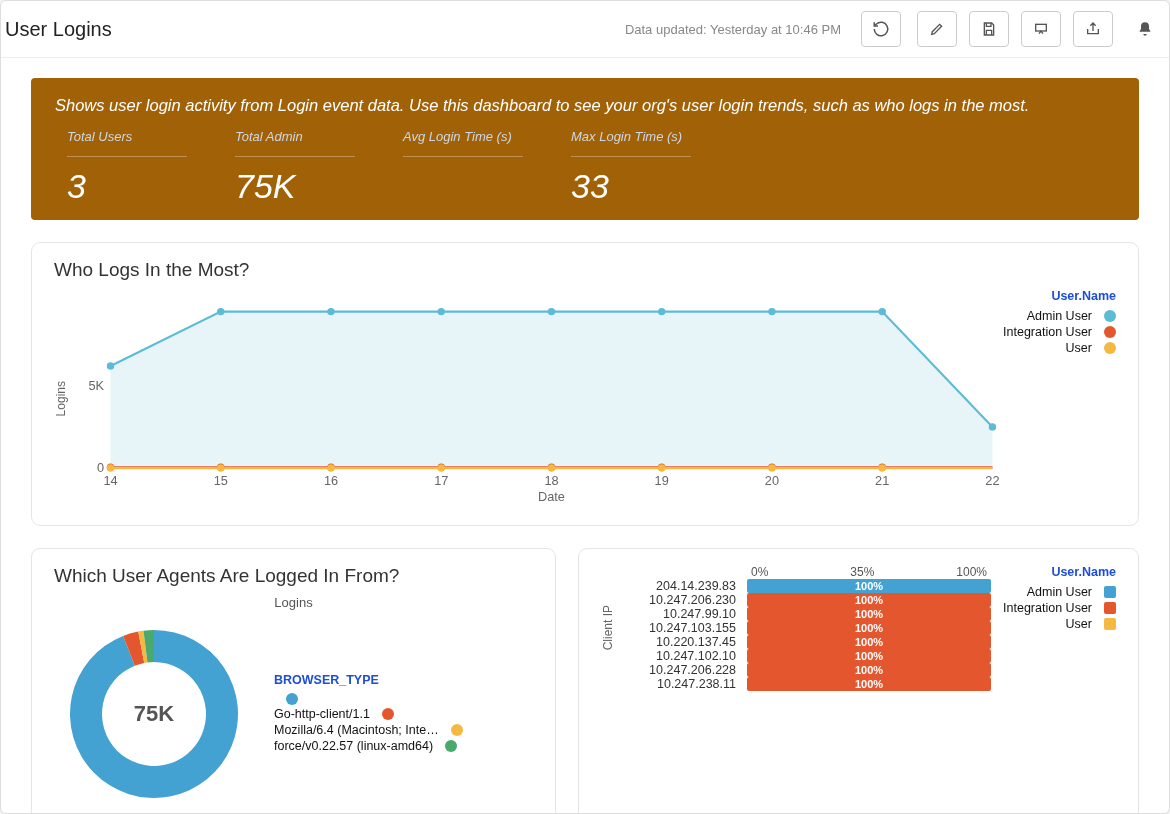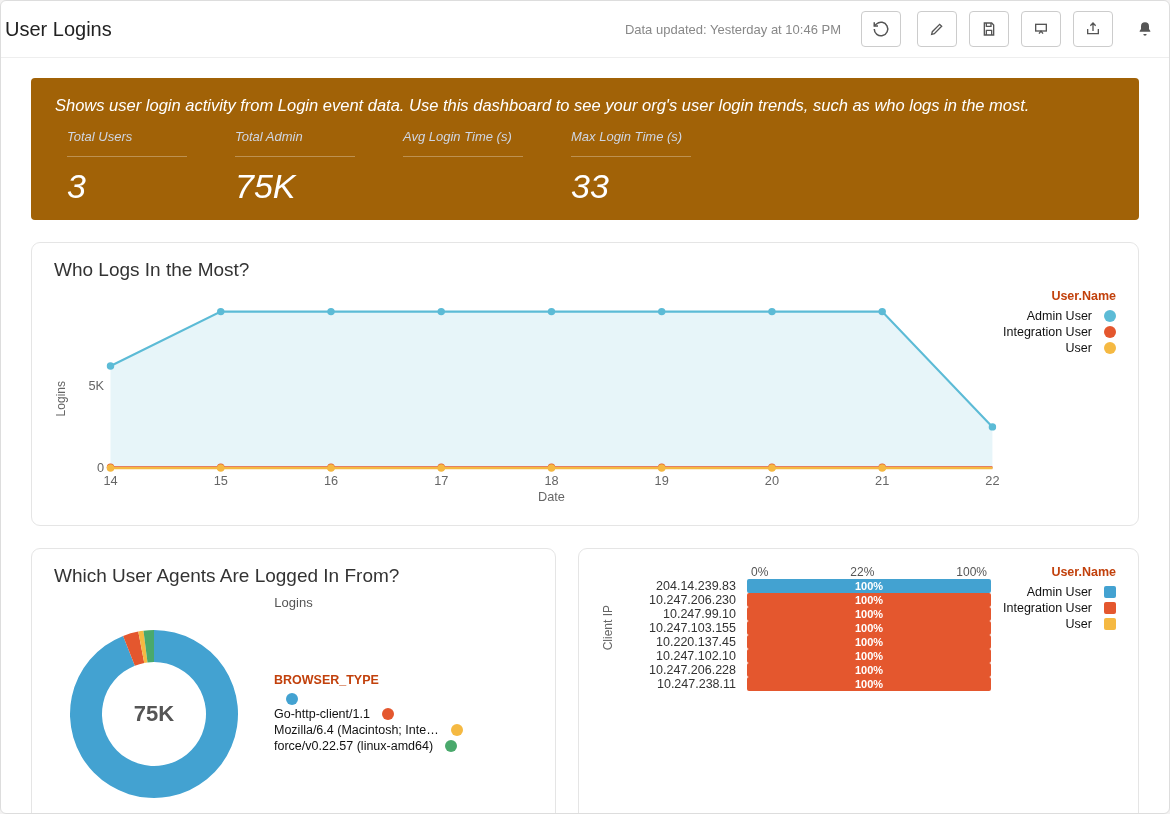--- a/index.html
+++ b/index.html
@@ -25,21 +25,21 @@
   .card-title { font-size:19px; font-weight:400; color:#333; margin-bottom:8px; }
   .card.big { margin-top:22px; }
   .row2 { display:flex; gap:22px; margin-top:22px; }
   .row2 .card { flex:1; }
 
   
   .linechart { position:relative; height:220px; display:flex; }
   .linechart .ylabel { writing-mode:vertical-rl; transform:rotate(180deg); font-size:12px; color:#666; align-self:center; }
   .linechart svg { flex:1; }
   .legend-v { font-size:12.5px; }
-  .legend-v .lt { font-weight:700; color:#c2410c; text-align:right; margin-bottom:6px; }
+  .legend-v .lt { font-weight:700; color:#1d4ed8; text-align:right; margin-bottom:6px; }
   .legend-v .li { display:flex; align-items:center; justify-content:flex-end; gap:12px; margin:2px 0; }
   .swatch { width:12px; height:12px; border-radius:2px; display:inline-block; }
   .swatch.circle { border-radius:50%; }
 
   
   .donut-wrap { display:flex; align-items:center; gap:20px; }
   .donut { position:relative; width:200px; height:200px; }
   .donut svg { transform:rotate(-90deg); }
   .donut .center { position:absolute; top:0; left:0; right:0; bottom:0; display:flex; align-items:center; justify-content:center; font-size:22px; font-weight:600; color:#555; }
   .donut-title { text-align:center; font-size:13px; color:#555; margin-bottom:4px; }
@@ -228,21 +228,21 @@
       </div>
 
       <div class="card">
         <div style="display:flex; gap:12px;">
           <div class="bar-y-title">Client IP</div>
           <div style="flex:1">
             <div class="bar-axis-top">
                 <div class="spacer"></div>
                 <div class="ticks" id="ip-ticks">
                   <span>0%</span>
-                  <span>22%</span>
+                  <span>35%</span>
                   <span>100%</span>
                 </div>
               </div>
             <div id="ip-rows">
                 <div class="bar-row">
         <div class="lbl">204.14.239.83</div>
         <div class="bar">
                     <div class="seg" style="width:100%;background:#43a2d1">100%</div>
                   </div>
       </div>

